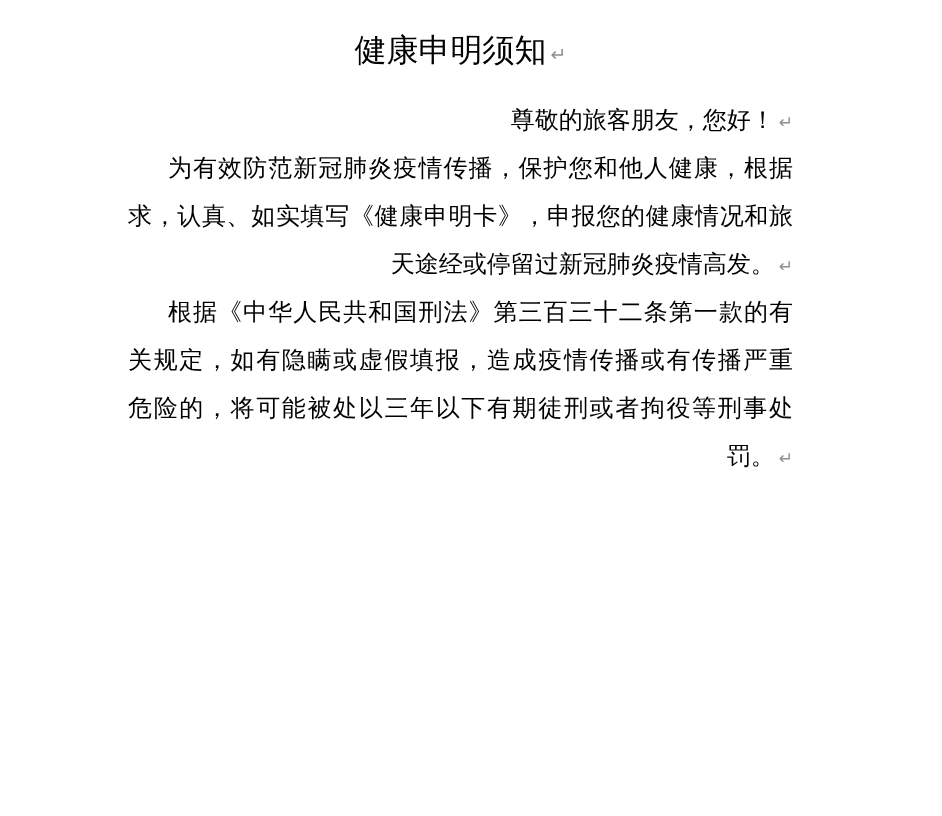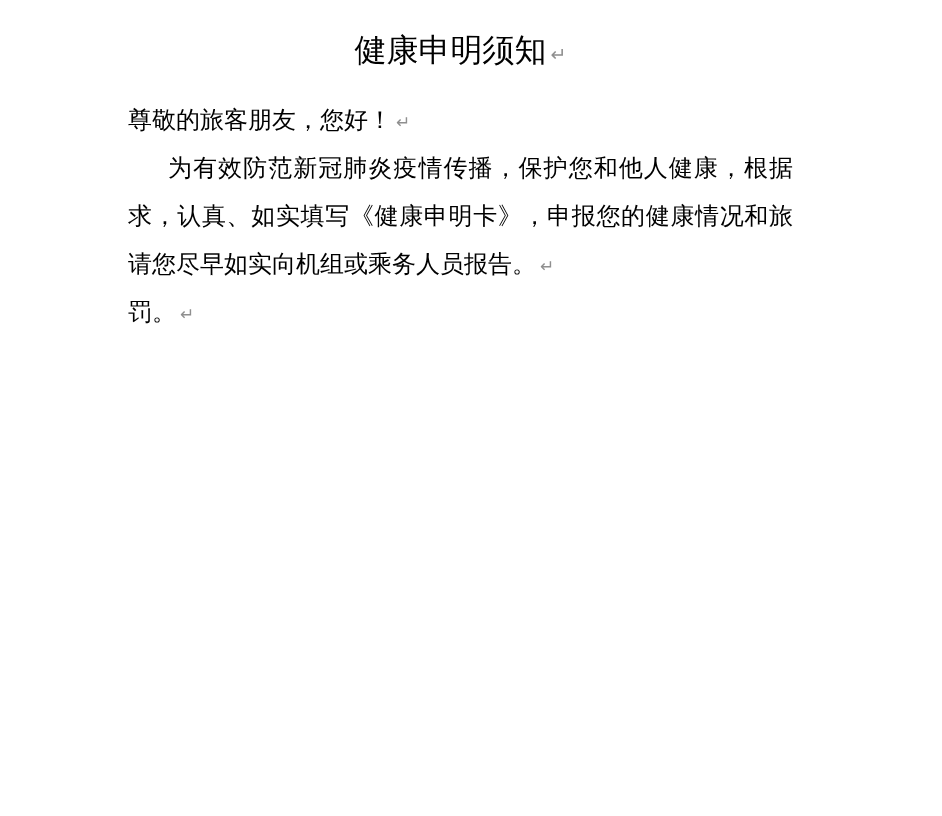--- a/index.html
+++ b/index.html
@@ -26,21 +26,21 @@
   }
   .doc-body {
     position: absolute;
     top: 96px; left: 128px; width: 665px;
   }
   .line {
     height: 48px;
     line-height: 48px;
     font-size: 24px;
     overflow: hidden;
-    text-align: left;
+    text-align: right;
   }
   
   .fill {
     text-align: justify;
     text-align-last: justify;
   }
   
   .indent {
     padding-left: 40px;
   }
@@ -74,25 +74,34 @@
     </div>
 
 
     <div class="line fill">
       <span>求，认真、如实填写《健康申明卡》，申报您的健康情况和旅</span>
     </div>
 
 
 
     <div class="line">
-      <span>请您尽早如实向机组或乘务人员报告。</span><span class="pilcrow">↵</span>
+      <span>天途经或停留过新冠肺炎疫情高发。</span><span class="pilcrow">↵</span>
     </div>
 
+    <div class="line fill indent">
+      <span>根据《中华人民共和国刑法》第三百三十二条第一款的有</span>
+    </div>
 
+    <div class="line fill">
+      <span>关规定，如有隐瞒或虚假填报，造成疫情传播或有传播严重</span>
+    </div>
 
+    <div class="line fill">
+      <span>危险的，将可能被处以三年以下有期徒刑或者拘役等刑事处</span>
+    </div>
 
     <div class="line">
       <span>罚。</span><span class="pilcrow">↵</span>
     </div>
 
 
 
 
 
   </div>

